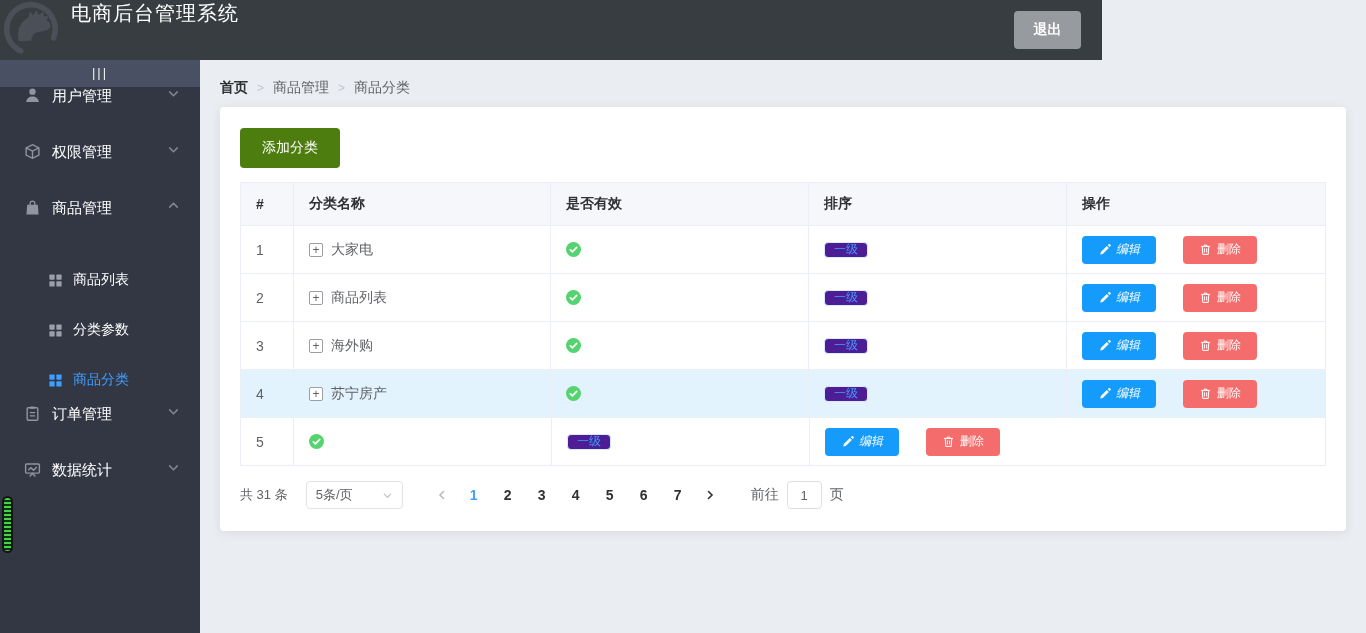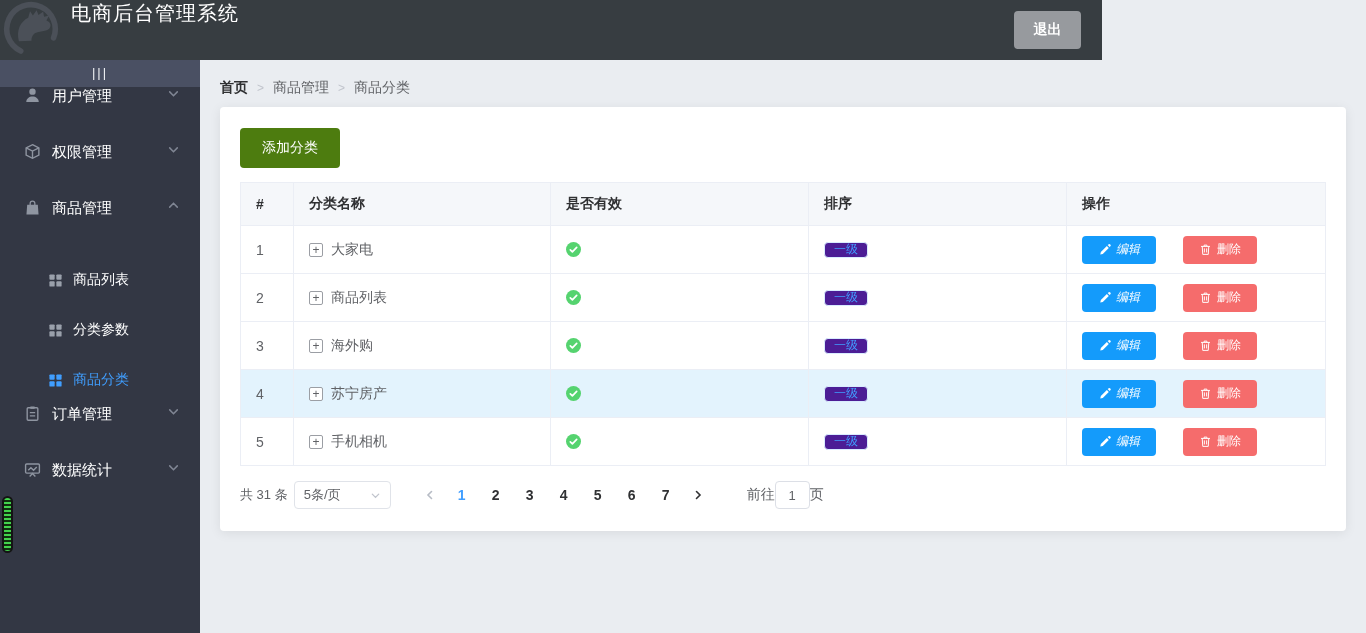--- a/index.html
+++ b/index.html
@@ -44,30 +44,30 @@
   .expand-box::before { content:"+"; font-size:12px; line-height:1; }
   .check-ic { width:15px; height:15px; display:inline-block; }
   .tag-level { display:inline-flex; align-items:center; height:16px; padding:0 9px; background:#4c1d95; border:1px solid #d9ecff; border-radius:4px; color:#409eff; font-size:12px; }
   .op-btn { display:inline-flex; align-items:center; justify-content:center; gap:5px; height:28px; width:74px; border:none; border-radius:4px; color:#fff; font-size:12px; cursor:pointer; font-family:inherit; }
   .op-btn .bic { width:13px; height:13px; }
   .op-btn.edit { background:#149bfb; margin-right:10px;font-style:italic; }
   .op-btn.del { background:#f56c6c;margin-left:17px; }
 
   
   .pagination { position:absolute; left:20px; top:374px; height:28px; display:flex; align-items:center; color:#606266; font-size:13px; }
-  .pg-total { margin-right:6px; font-size:13px; }
+  .pg-total { margin-right:18px; font-size:13px; }
   .size-select { width:97px; height:28px; border:1px solid #e0e3e9; border-radius:4px; display:flex; align-items:center; justify-content:center; gap:29px; cursor:pointer; background:#fff; }
   .size-select .sic { width:11px; height:11px; color:#c0c4cc; }
   .pg-arrow { width:30px; height:28px; display:flex; align-items:center; justify-content:center; cursor:pointer; background:transparent; border:none; }
   .pg-arrow.prev { margin-left:24px; color:#b7bcc5; }
   .pg-arrow.next { color:#303133; }
   .pg-arrow svg { width:12px; height:12px; }
   .pg-num { min-width:32px; text-align:center; font-weight:700; font-size:14px; color:#303133; cursor:pointer; margin:0 1px; }
   .pg-num.active { color:#409eff; }
-  .pg-goto { margin-left:34px; display:flex; align-items:center; font-size:14px; color:#606266; }
+  .pg-goto { margin-left:26px; display:flex; align-items:center; gap:8px; font-size:14px; color:#606266; }
   .pg-goto input { width:35px; height:28px; border:1px solid #dcdfe6; border-radius:4px; text-align:center; font-size:13px; color:#606266; font-family:inherit; outline:none; }
 </style>
 </head>
 <body>
 
 <header class="app-header">
   <svg class="logo" viewBox="0 0 60 60">
     <circle cx="30" cy="30" r="26" fill="none" stroke="#4b5058" stroke-width="6" stroke-linecap="round" stroke-dasharray="120 44" transform="rotate(115 30 30)"></circle>
     <path fill="#4b5058" d="M17 43 C14 31 19 22 27 18 l2-7 3 4.5 4-5.5 2 5 5-3.5 1 5.5 5.5-1.5 -3 5.5 c6.5 2 5.5 9.5 -0.5 10.5 l-9 2 c-4.5 1 -6.5 4.5 -6.5 9z"></path>
   </svg>
@@ -315,24 +315,20 @@
                 <path d="M2.5 4.2h11M6.3 4.2V2.6h3.4v1.6M4 4.2l.6 9.8h6.8l.6-9.8"></path>
                 <path d="M6.6 6.6v5M9.4 6.6v5"></path>
               </svg>
               <span>删除</span>
             </button>
         </div>
       </div>
 
       <div class="tr">
         <div class="td c0">5</div>
-        <div class="td c1">
-            <span class="expand-box"></span>
-            <span>手机相机</span>
-          </div>
         <div class="td c2">
             <svg class="check-ic" viewBox="0 0 16 16">
               <circle cx="8" cy="8" r="8" fill="#55d36f"></circle>
               <path d="M4.6 8.3l2.2 2.2 4.6-4.7" stroke="#fff" stroke-width="1.8" fill="none" stroke-linecap="round" stroke-linejoin="round"></path>
             </svg>
           </div>
         <div class="td c3">
             <span class="tag-level">一级</span>
           </div>
         <div class="td c4">

